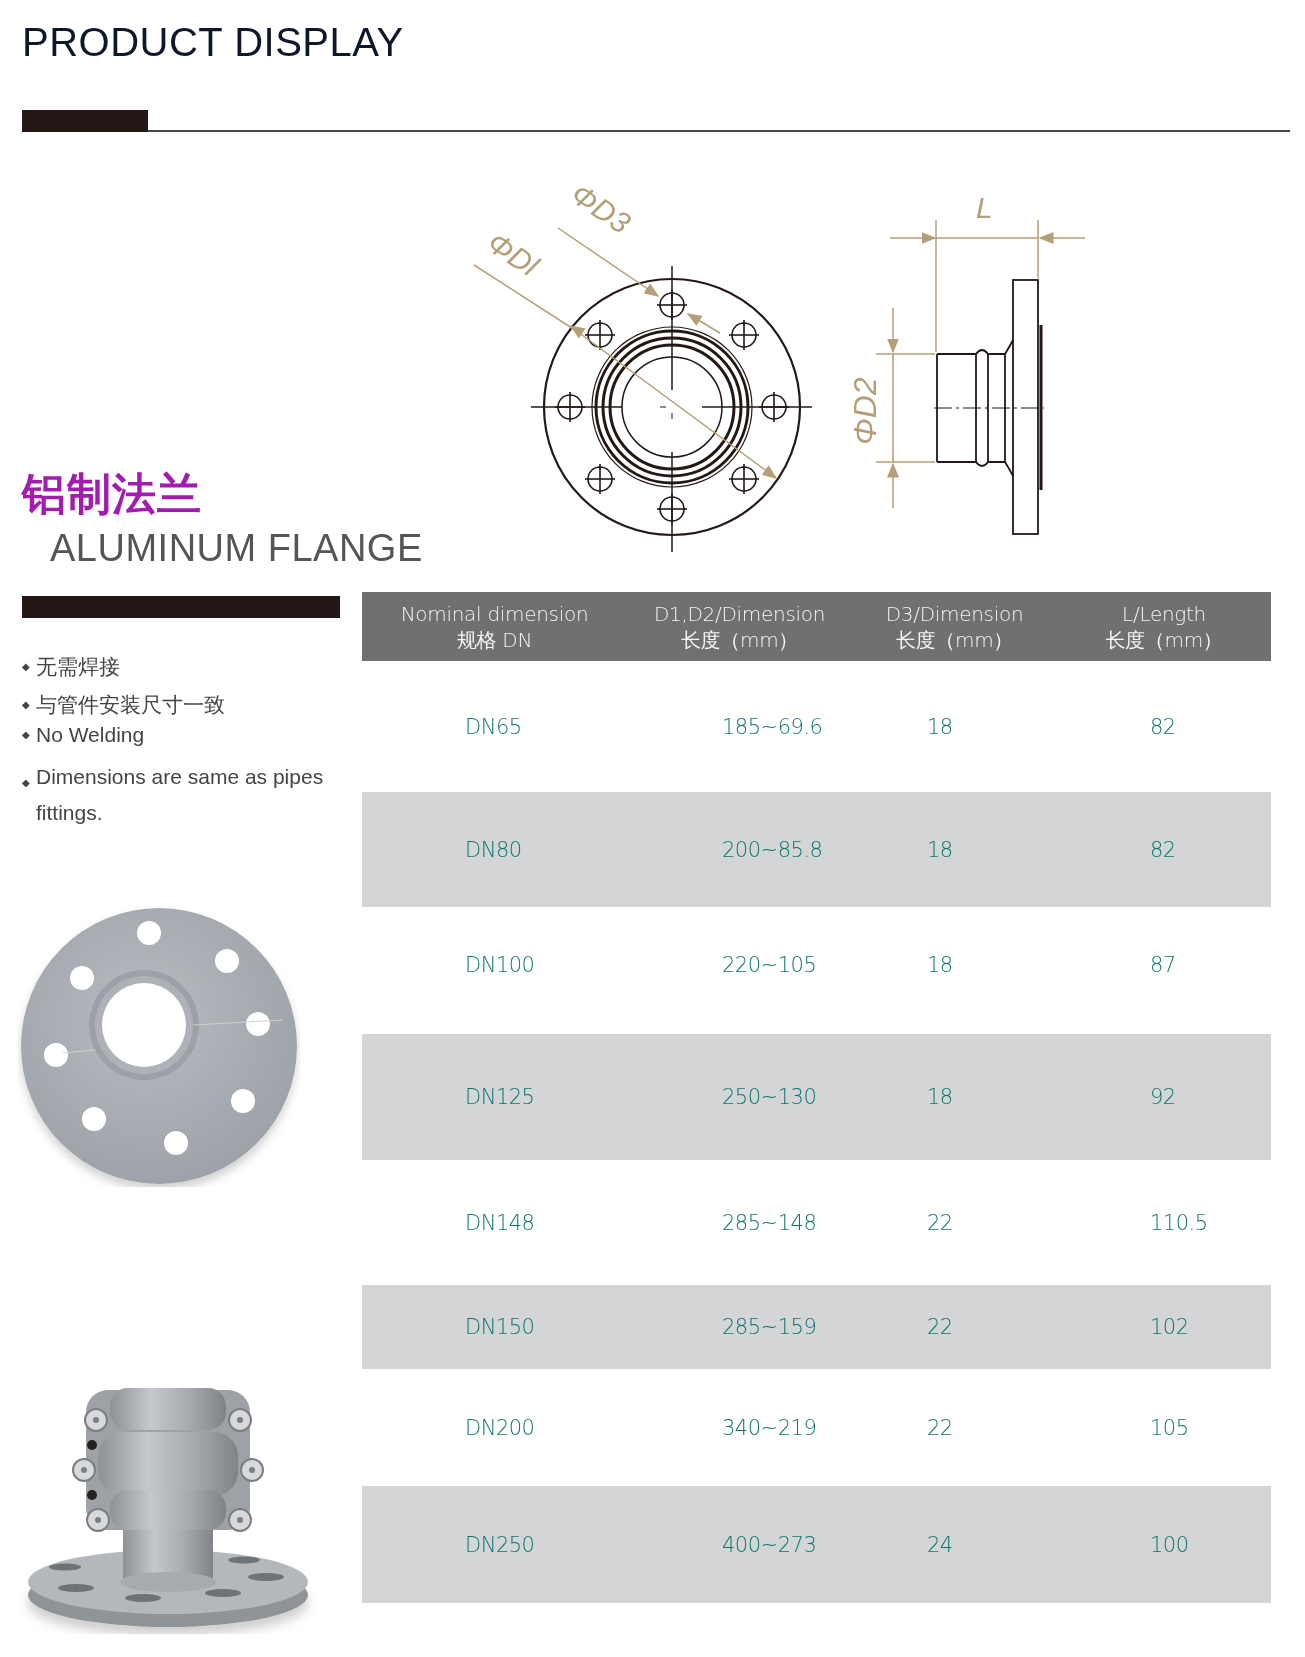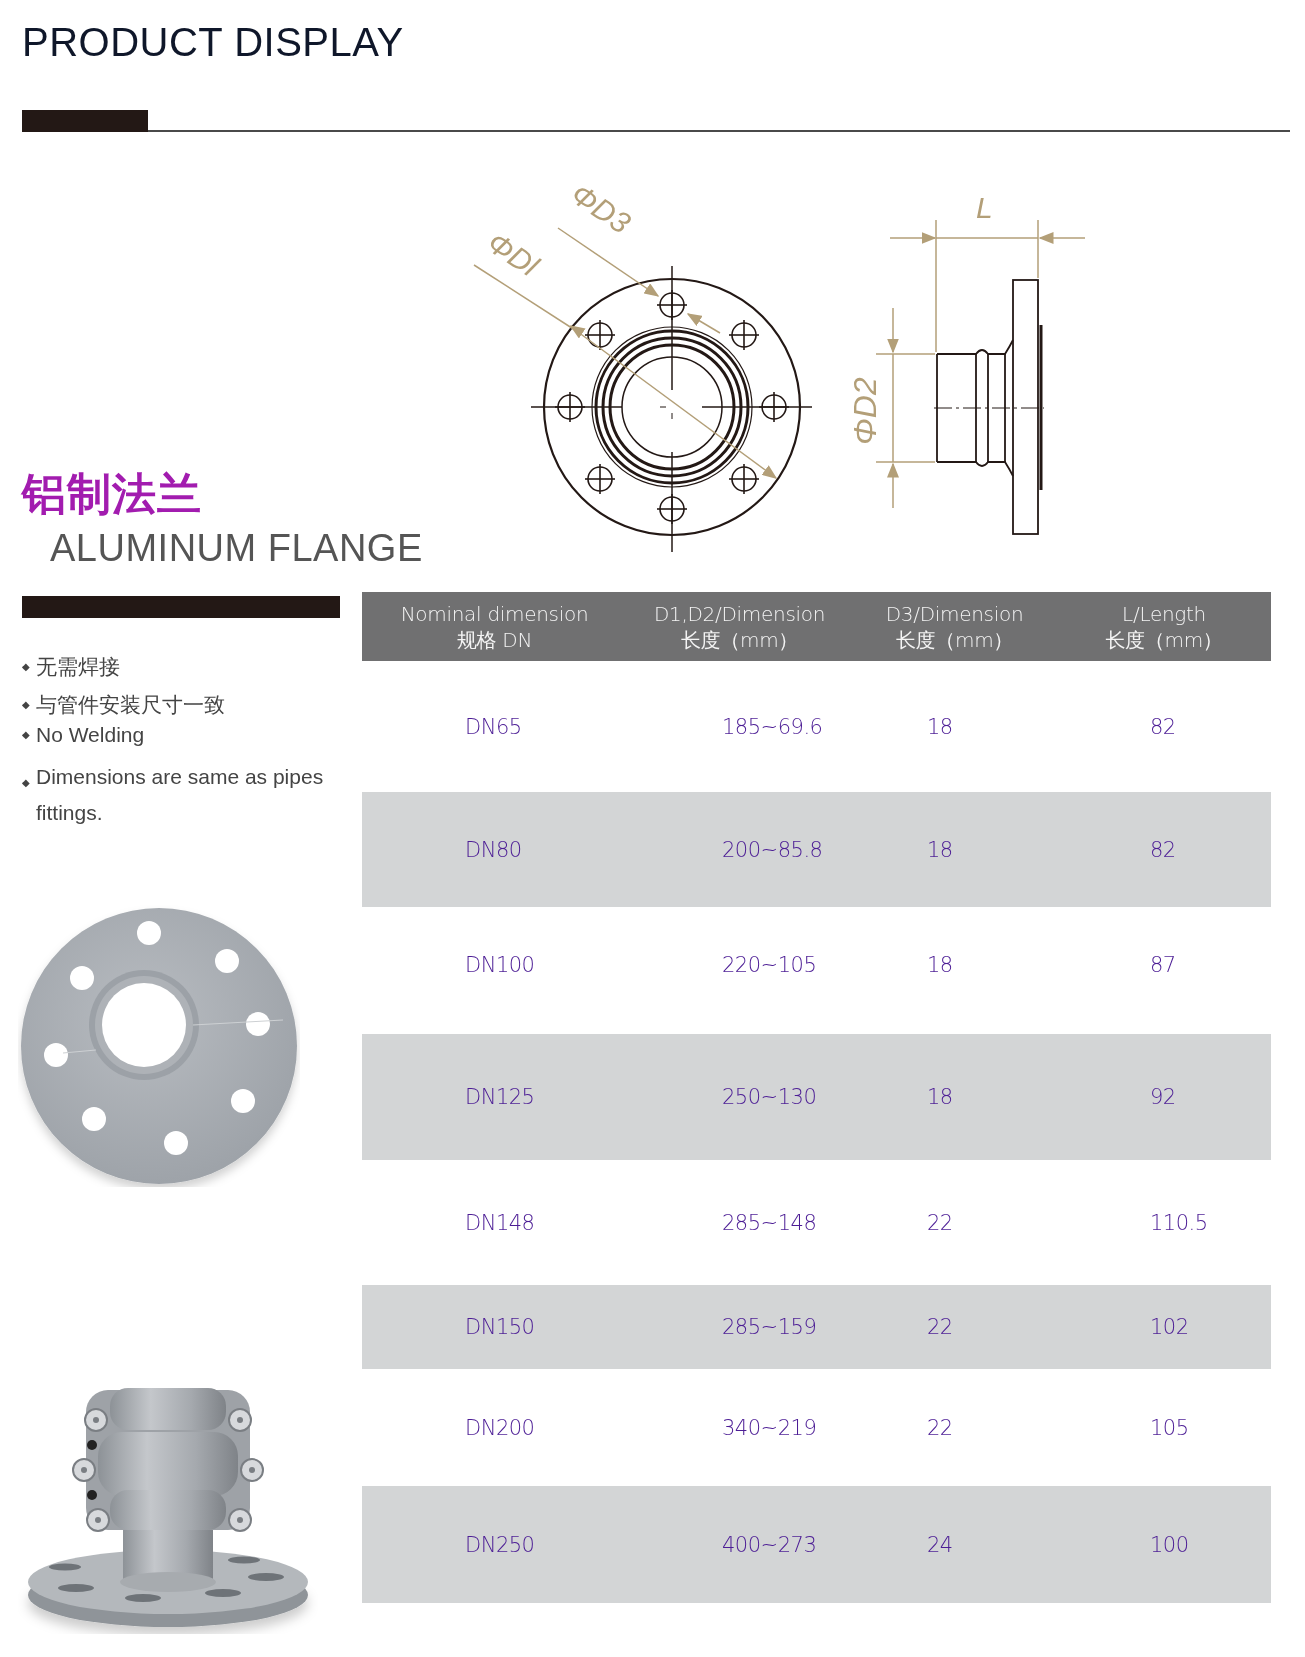--- a/index.html
+++ b/index.html
@@ -25,21 +25,21 @@
   .features li.f3 { line-height:36px; }
   .features li.f3 .bullet { top:6px; }
 
   .photo1 { position:absolute; left:18px; top:905px; width:282px; height:282px; }
   .photo2 { position:absolute; left:18px; top:1360px; width:300px; height:275px; }
 
   .spec-table { position:absolute; left:362px; top:592px; width:909px; }
   .thead { display:flex; background:#707071; height:69px; color:#f4f4f4; font-family:"DejaVu Sans", sans-serif; }
   .thead .th { display:flex; flex-direction:column; align-items:center; justify-content:center; font-size:20px; font-weight:300; line-height:26px; letter-spacing:-0.3px; }
   .c0 { width:265px; } .c1 { width:225px; } .c2 { width:205px; } .c3 { width:214px; }
-  .row { display:flex; align-items:center; height:118px; color:#4c1d95; font-family:"DejaVu Sans", sans-serif; font-size:21px; font-weight:300; letter-spacing:-0.5px; }
+  .row { display:flex; align-items:center; height:118px; color:#0f766e; font-family:"DejaVu Sans", sans-serif; font-size:21px; font-weight:300; letter-spacing:-0.5px; }
   .row.alt { background:#d3d5d6; }
   .row .td { text-align:center; }
   .row .c0 { padding-left:0; text-align:left; text-indent:103px; }
   .row .c1 { text-align:left; text-indent:95px; }
   .row .c2 { text-align:left; text-indent:75px; }
   .row .c3 { text-align:left; text-indent:93px; }
 </style>
 </head>
 <body>
 

